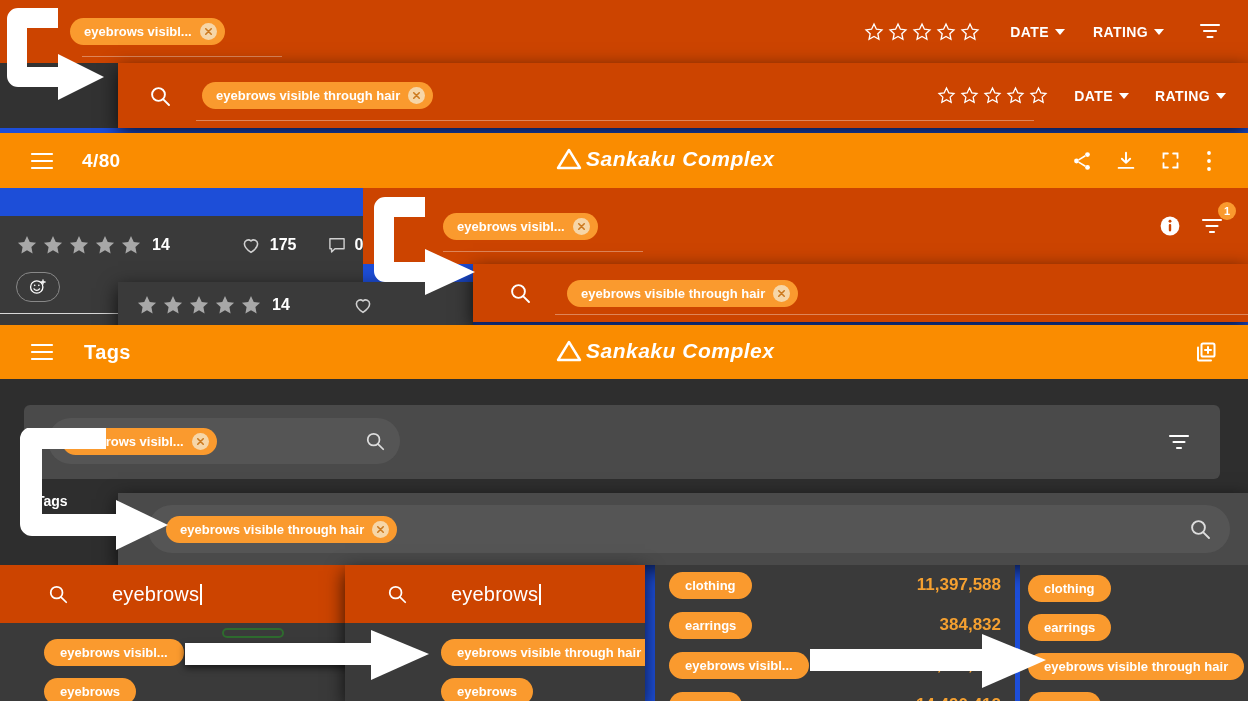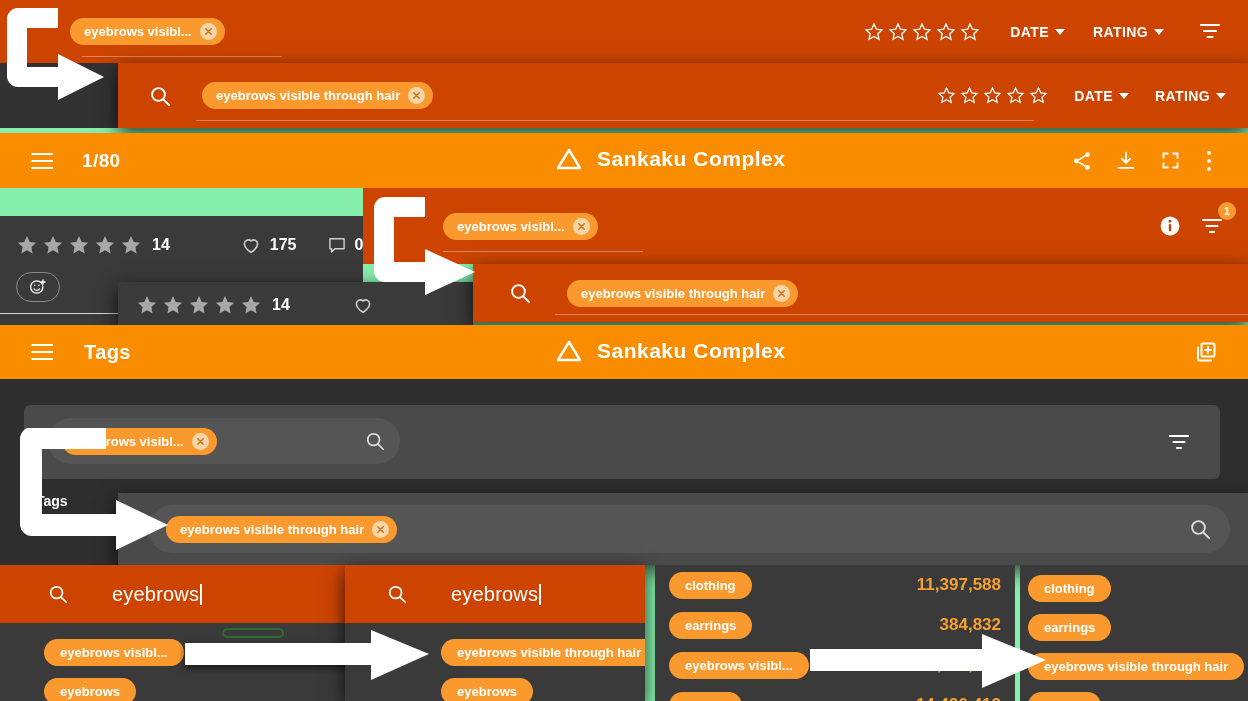--- a/index.html
+++ b/index.html
@@ -2,21 +2,21 @@
 <html><head>
 <meta charset="utf-8">
 <style>
   * { box-sizing: border-box; margin:0; padding:0; }
   html,body { width:1248px; height:701px; overflow:hidden; }
   body {
     font-family: "Liberation Sans", sans-serif;
     background:#000;
     position:relative;
   }
-  .stage { position:absolute; left:0; top:0; width:1248px; height:701px; overflow:hidden; background:#86efac; }
+  .stage { position:absolute; left:0; top:0; width:1248px; height:701px; overflow:hidden; background:#1d4ed8; }
 
   
   .panel { position:absolute; overflow:hidden; }
   .shadow { box-shadow: 0 6px 18px rgba(0,0,0,.75); }
 
   
   .bg-dkorange { background:#cc4400; }
   .bg-orange   { background:#fa8c00; }
   .bg-dark     { background:#3a3a3a;margin-top:28px; }
   .bg-darker   { background:#2e2e2e; }
@@ -48,21 +48,21 @@
   
   .tagrow { display:flex; align-items:center; justify-content:space-between; padding:0 14px; }
   .tagcount { color:#f5a030; font-size:17px; font-weight:600; font-family:Liberation Sans, sans-serif;}
 
   
   .arrow { position:absolute; pointer-events:none; }
 
   .searchtxt { color:#fff; font-size:20px; font-weight:500; letter-spacing:.2px;}
   .caret-bar { display:inline-block; width:2px; height:21px; background:#fff; vertical-align:-4px; margin-left:1px;}
 
-  .brand { display:flex; align-items:center; gap:15px; }
+  .brand { display:flex; align-items:center; gap:4px;font-style:italic; }
   .brand-name { color:#fff; font-size:21px; font-weight:bold; letter-spacing:.5px; font-family:"Liberation Sans", sans-serif; }
 </style>
 </head>
 <body>
 
 <div class="stage">
 
   <div class="panel bg-dkorange" style="left:0;top:0;width:1248px;height:63px;">
     <div class="row" style="padding:0 0 0 70px;">
       <div class="chip">
@@ -156,21 +156,21 @@
     <div class="underline-field" style="left:78px;top:57px;width:838px;"></div>
   </div>
 
   <div class="panel bg-orange" style="left:0;top:133px;width:1248px;height:55px;">
     <div class="row" style="padding:0 22px;">
       <div class="icon-btn" style="width:40px;height:40px;">
         <svg width="24" height="20" viewBox="0 0 24 20">
             <path d="M2 3h20M2 10h20M2 17h20" stroke="#fff" stroke-width="2.2" stroke-linecap="round"></path>
           </svg>
       </div>
-      <span class="lbl" style="font-size:19px;margin-left:20px;">1/80</span>
+      <span class="lbl" style="font-size:19px;margin-left:20px;">4/80</span>
       <div style="flex:1"></div>
       <div class="brand" style="position:absolute;left:556px;top:14px;">
         <svg width="26" height="24" viewBox="0 0 26 24">
           <path d="M13 3 L24 21 L2 21 Z" fill="none" stroke="#fff" stroke-width="2.4" stroke-linejoin="round"></path>
           <path d="M13 11 L17.5 19 L8.5 19 Z" fill="#fa8c00"></path>
         </svg>
         <span class="brand-name">Sankaku Complex</span>
       </div>
       <div style="flex:1"></div>
       <div class="icon-btn" style="width:44px;height:40px;">

